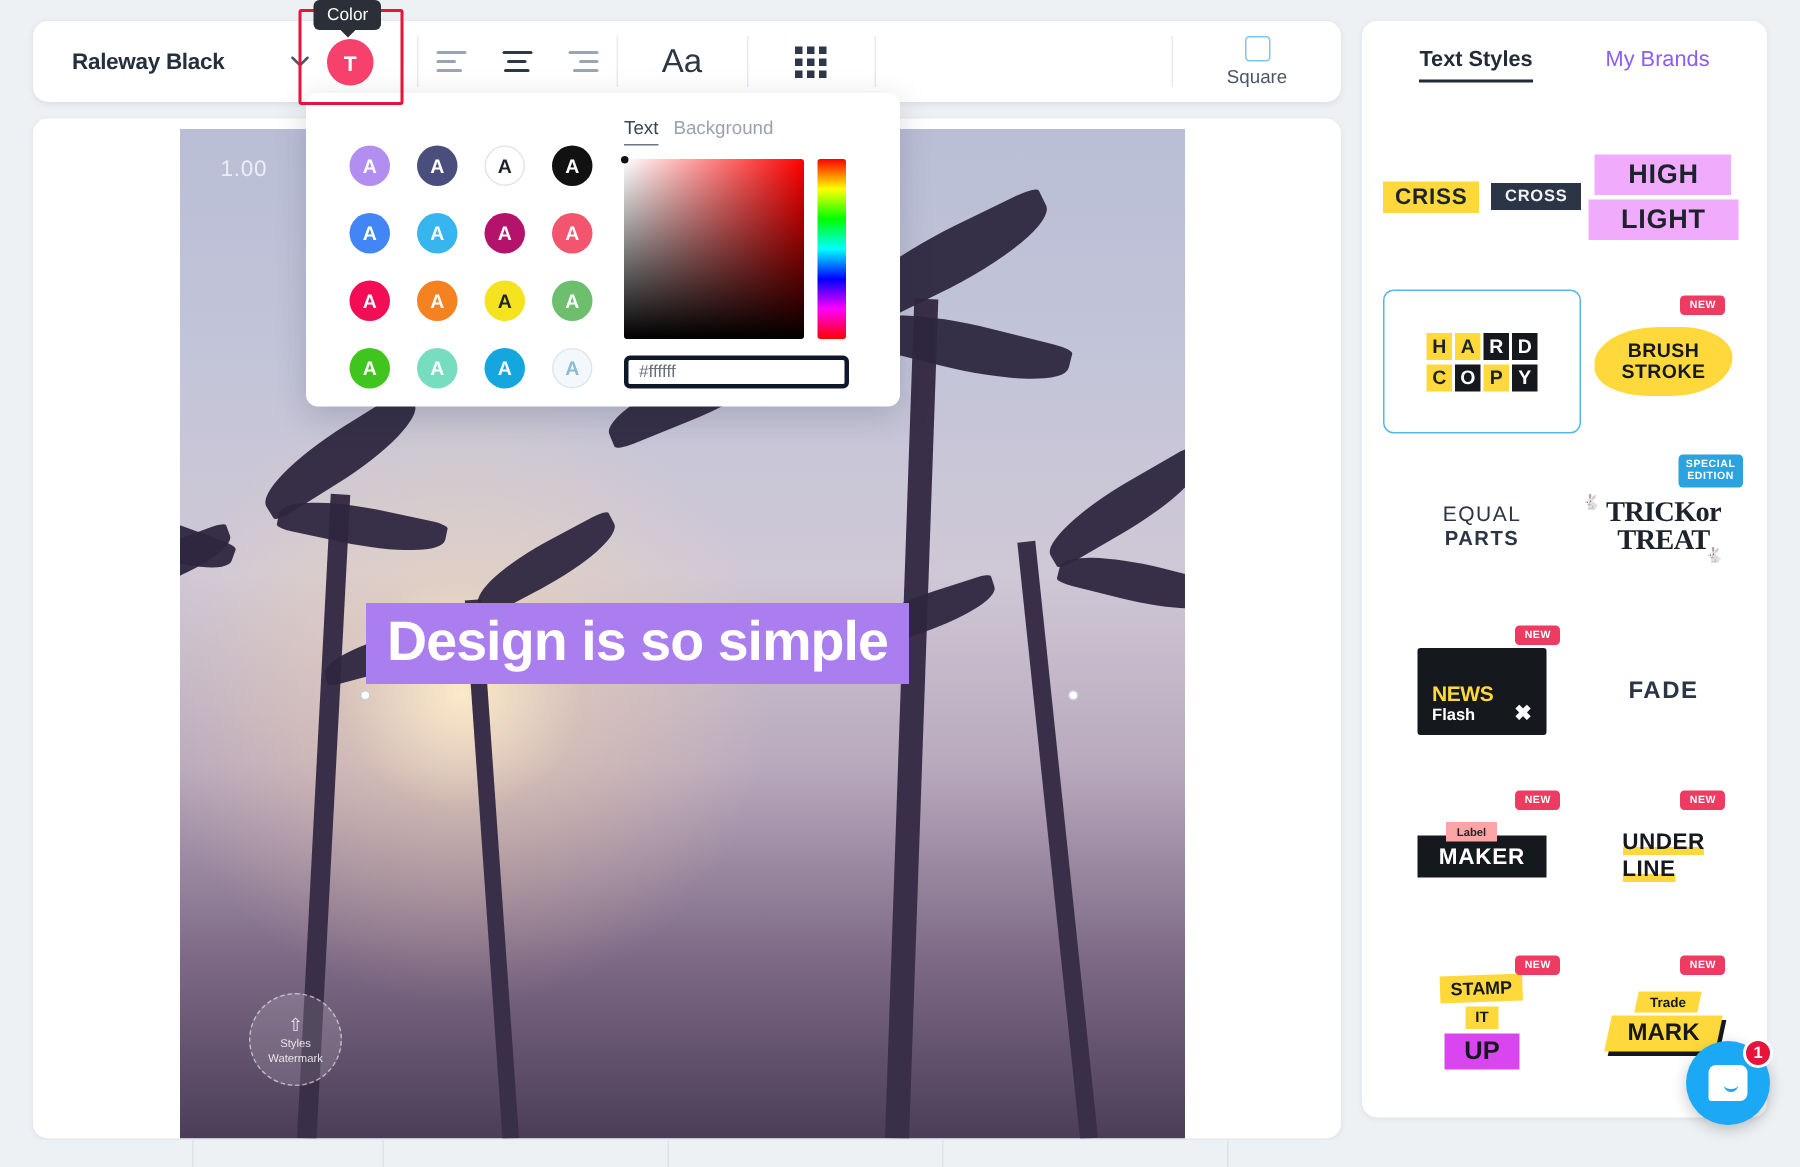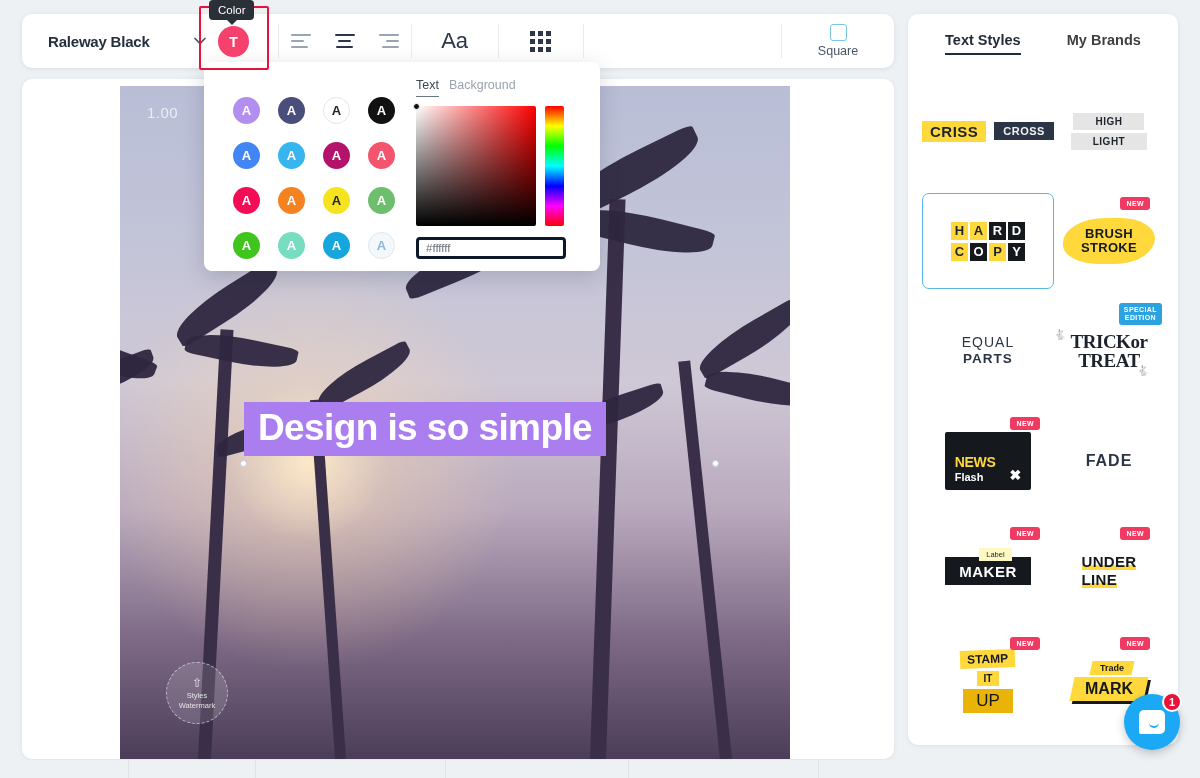--- a/index.html
+++ b/index.html
@@ -173,21 +173,21 @@
   }
   .wm-arrow { font-size: 12px; line-height: 1; margin-bottom: 1px; }
 
   
   .right-panel {
     position: absolute; left: 908px; top: 14px; width: 270px; height: 731px;
     background: #fff; border-radius: 10px; box-shadow: 0 1px 4px rgba(30,40,60,.08);
     padding: 18px 14px 0 14px; overflow: hidden;
   }
   .panel-tabs { display: flex; justify-content: space-around; margin-bottom: 28px; }
-  .panel-tab { font-size: 14.5px; color: #404040; padding-bottom: 5px; cursor: pointer; font-weight: bold; }
+  .panel-tab { font-size: 14.5px; color: #8b5cf6; padding-bottom: 5px; cursor: pointer; }
   .panel-tab.active { color: #222b36; font-weight: 600; border-bottom: 2px solid #222b36; }
   .styles-grid {
     display: grid; grid-template-columns: 1fr 1fr; row-gap: 14px;
   }
   .style-cell {
     position: relative; height: 96px; display: flex;
     align-items: center; justify-content: center; cursor: pointer;
   }
   .style-cell.selected { border: 1.5px solid #59b6e8; border-radius: 7px; }
   .badge {
@@ -195,21 +195,21 @@
     font-size: 7px; font-weight: bold; color: #fff; background: #ef3a62;
     padding: 3px 6px; border-radius: 3px; letter-spacing: .4px; z-index: 3;
   }
   .badge.special {
     background: #2aa3e0; right: 2px; top: 0px; line-height: 1.15; text-align: center; padding: 3px 5px;
   }
   .criss { display: flex; flex-direction: row; align-items: center; }
   .criss .l1 { background:#ffd93b; color:#1d232c; font-size:15px; font-weight:bold; padding:2px 8px; letter-spacing:.5px;}
   .criss .l2 { background:#2c3545; color:#f0f2f5; font-size:11px; font-weight:bold; padding:3px 9px; letter-spacing:.5px; margin-left:8px;}
   .high { display:flex; flex-direction:column; align-items:center; gap:3px;}
-  .high div { background:#e5e5e5; color:#1d232c; font-size:10px; font-weight:bold; padding:3px 22px; letter-spacing:.5px;}
+  .high div { background:#f0abfc; color:#1d232c; font-size:18px; font-weight:bold; padding:3px 22px; letter-spacing:.5px;}
   .hard { display:flex; flex-direction:column; gap:3px; }
   .hard .row { display:flex; gap:2px; }
   .hard .k { font-size:13px; font-weight:bold; width:17px; height:18px; display:flex; align-items:center; justify-content:center; }
   .hard .y { background:#ffd93b; color:#1d232c; }
   .hard .b { background:#15181d; color:#fff; }
   .brush { position:relative; display:flex; align-items:center; justify-content:center; }
   .brush .blob { position:absolute; width:92px; height:46px; background:#ffd93b; border-radius: 48% 38% 45% 40% / 55% 45% 58% 42%; }
   .brush .txt { position:relative; font-size:13px; font-weight:bold; color:#15181d; line-height:1.05; text-align:center; letter-spacing:.3px;}
   .equal { text-align:center; color:#2c3545; line-height:1.25;}
   .equal .a { font-size:14px; letter-spacing:1px;text-align:right;}
@@ -218,29 +218,29 @@
   .trick .t1 { font-size:19px; font-weight:bold; letter-spacing:-.5px; }
   .trick .t2 { font-size:19px; font-weight:bold; letter-spacing:-.5px; margin-top:-3px;}
   .trick .bat { position:absolute; font-size:10px; }
   .news { background:#15181d; padding:7px 10px; display:flex; align-items:flex-end; gap:14px; border-radius:2px; }
   .news .l { line-height:1.1; }
   .news .n1 { color:#ffd93b; font-size:14px; font-weight:bold; letter-spacing:-.3px;margin-top:16px;}
   .news .n2 { color:#fff; font-size:11px; font-weight:bold;}
   .news .x { color:#fff; font-size:14px; font-weight:bold; }
   .fade { font-size:16px; font-weight:bold; color:#2c3545; letter-spacing:1px; }
   .labelm { position:relative; }
-  .labelm .tag { position:absolute; top:-9px; left:34px; background:#fef9c3; color:#1d232c; font-size:7.5px; font-weight:normal; padding:2px 7px; z-index:2;}
+  .labelm .tag { position:absolute; top:-9px; left:19px; background:#fca5a5; color:#1d232c; font-size:7.5px; font-weight:bold; padding:2px 7px; z-index:2;}
   .labelm .bar { background:#15181d; color:#fff; font-size:15px; font-weight:bold; padding:6px 14px 5px 14px; letter-spacing:.5px;}
   .under { line-height:1.15; }
   .under div { display:inline-block; font-size:15px; font-weight:bold; color:#15181d; letter-spacing:.3px;
     background: linear-gradient(to top, #ffd93b 32%, transparent 32%); }
   .stamp { display:flex; flex-direction:column; align-items:center; gap:3px;}
   .stamp .s1 { background:#ffd93b; color:#15181d; font-size:12px; font-weight:bold; padding:2px 7px; transform:rotate(-2deg);}
   .stamp .s2 { background:#ffd93b; color:#15181d; font-size:10px; font-weight:bold; padding:2px 7px;}
-  .stamp .s3 { background:#eab308; color:#15181d; font-size:17px; font-weight:normal; padding:2px 13px;}
+  .stamp .s3 { background:#d946ef; color:#15181d; font-size:17px; font-weight:bold; padding:2px 13px;}
   .trade { display:flex; flex-direction:column; align-items:center; }
   .trade .t1 { background:#ffd93b; color:#15181d; font-size:9px; font-weight:bold; padding:2px 9px; transform: skewX(-12deg); margin-left:6px;}
   .trade .t2 { background:#ffd93b; color:#15181d; font-size:16px; font-weight:bold; padding:3px 13px; transform: skewX(-12deg); box-shadow:3px 3px 0 #15181d; margin-top:2px;}
   .trade .t2 span, .trade .t1 span { display:inline-block; transform: skewX(12deg); }
 
   
   .chat {
     position: absolute; right: 20px; bottom: 28px; width: 56px; height: 56px;
     border-radius: 50%; background: #1ba9f5; box-shadow: 0 3px 10px rgba(0,0,0,.22);
     display: flex; align-items: center; justify-content: center; cursor: pointer; z-index: 60;

